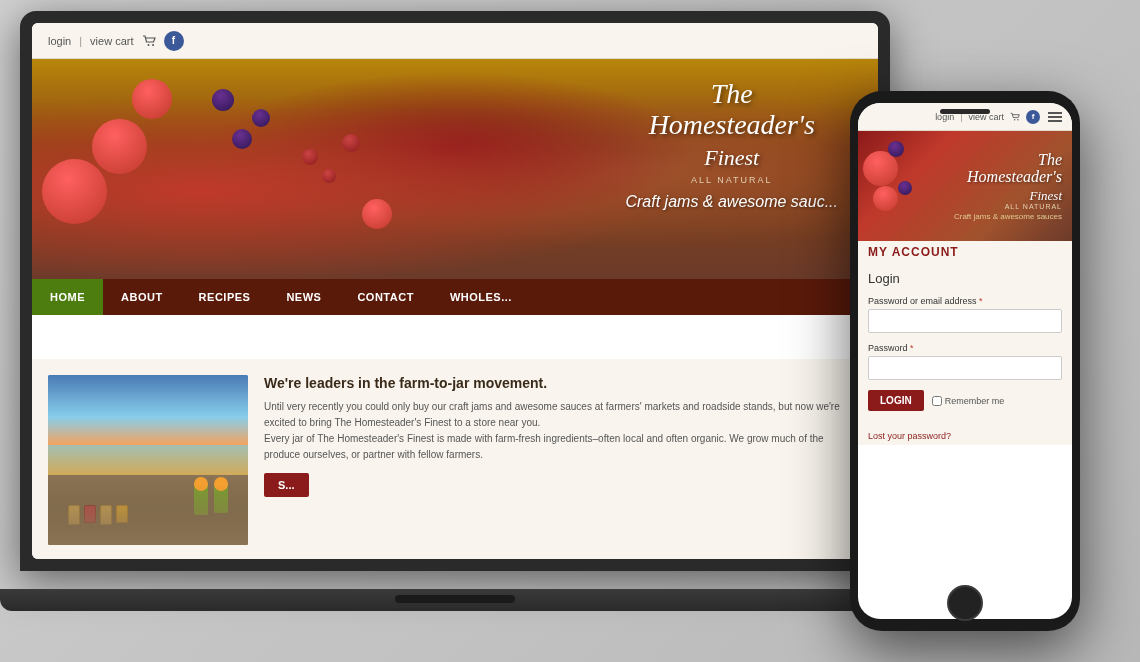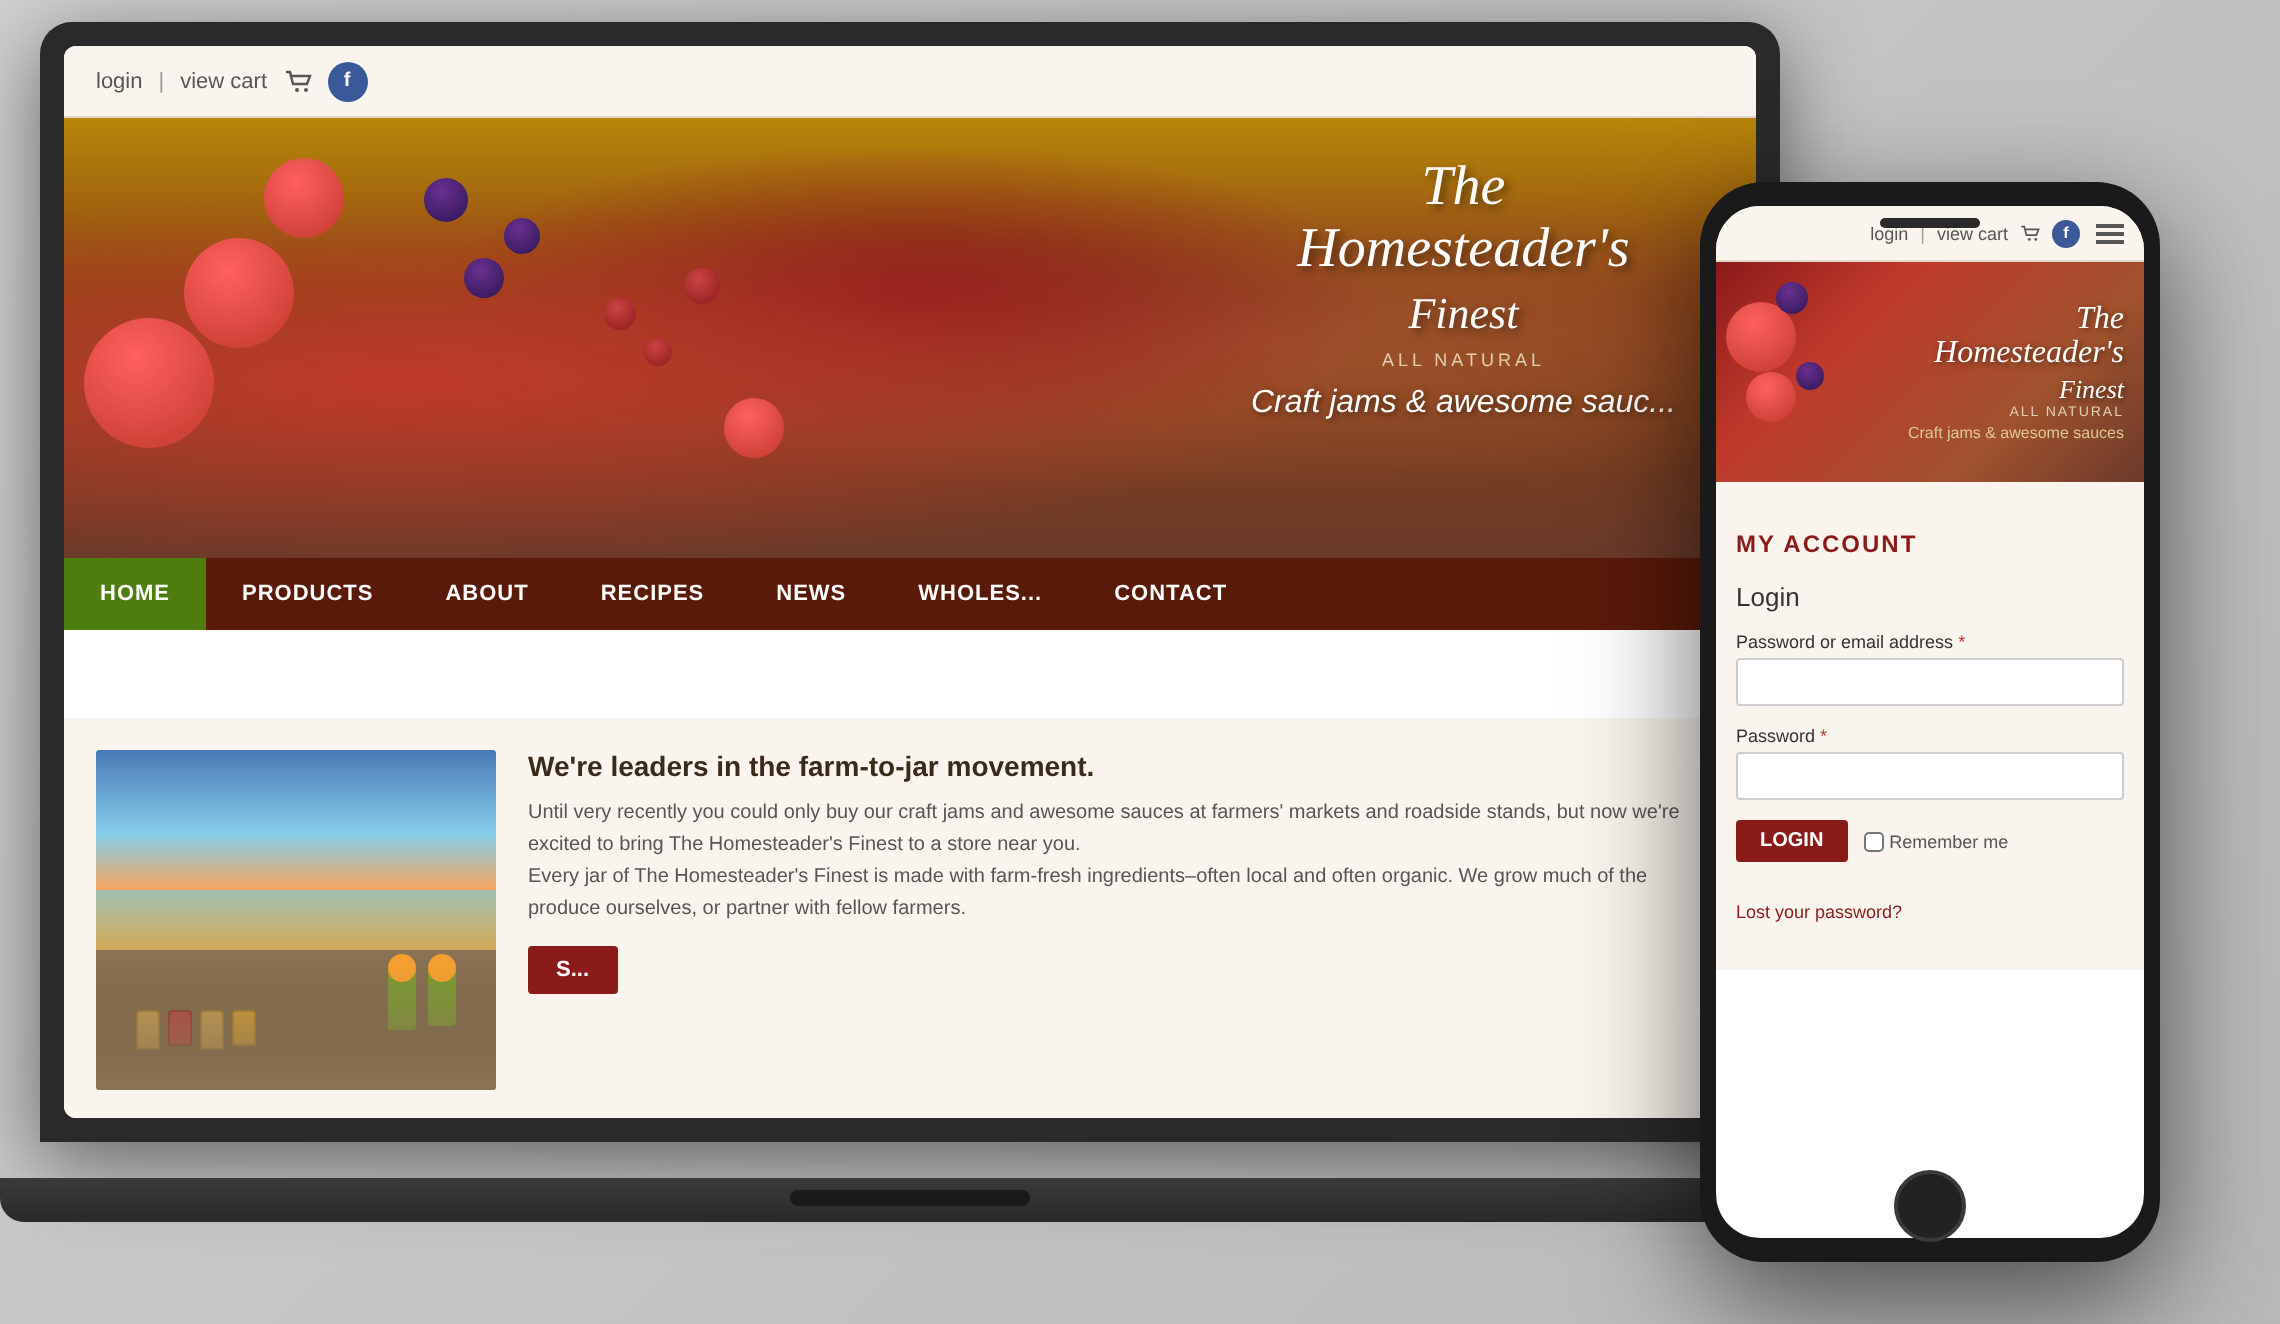--- a/index.html
+++ b/index.html
@@ -388,21 +388,21 @@
     }
 
     .phone-hero-tagline {
       font-size: 8px;
       color: #e0c890;
       margin-top: 2px;
     }
 
     .phone-content {
       background: #f9f5ee;
-      padding: 24px 10px;
+      padding: 4px 10px;
     }
 
     .phone-account-title {
       font-size: 12px;
       font-weight: bold;
       color: #8b1a1a;
       letter-spacing: 1px;
       text-transform: uppercase;
       margin-bottom: 12px;
     }
@@ -513,26 +513,25 @@
               <br>
               <em style="font-size:22px;">Finest</em>
             </div>
             <div class="site-hero-subtitle">ALL NATURAL</div>
             <div class="site-hero-tagline">Craft jams &amp; awesome sauc...</div>
           </div>
         </div>
 
         <div class="site-nav">
           <div class="nav-item active">HOME</div>
-          <div class="nav-item">PRODUCTS</div>
           <div class="nav-item">ABOUT</div>
           <div class="nav-item">RECIPES</div>
           <div class="nav-item">NEWS</div>
+          <div class="nav-item">CONTACT</div>
           <div class="nav-item">WHOLES...</div>
-          <div class="nav-item">CONTACT</div>
         </div>
 
         <div class="site-content">
           <div class="content-image">
 
             <div style="position:absolute;top:0;left:0;right:0;height:70px;background:linear-gradient(180deg,#4a7ab5 0%,#87CEEB 60%,#f4a460 100%);"></div>
             <div style="position:absolute;bottom:0;left:0;right:0;height:70px;background:linear-gradient(180deg,#8B7355 0%,#6b5a3a 100%);"></div>
 
             <div style="position:absolute;bottom:20px;left:20px;display:flex;gap:4px;">
               <div style="width:12px;height:20px;background:#c8a050;border-radius:2px 2px 1px 1px;border:1px solid #a08030;"></div>

